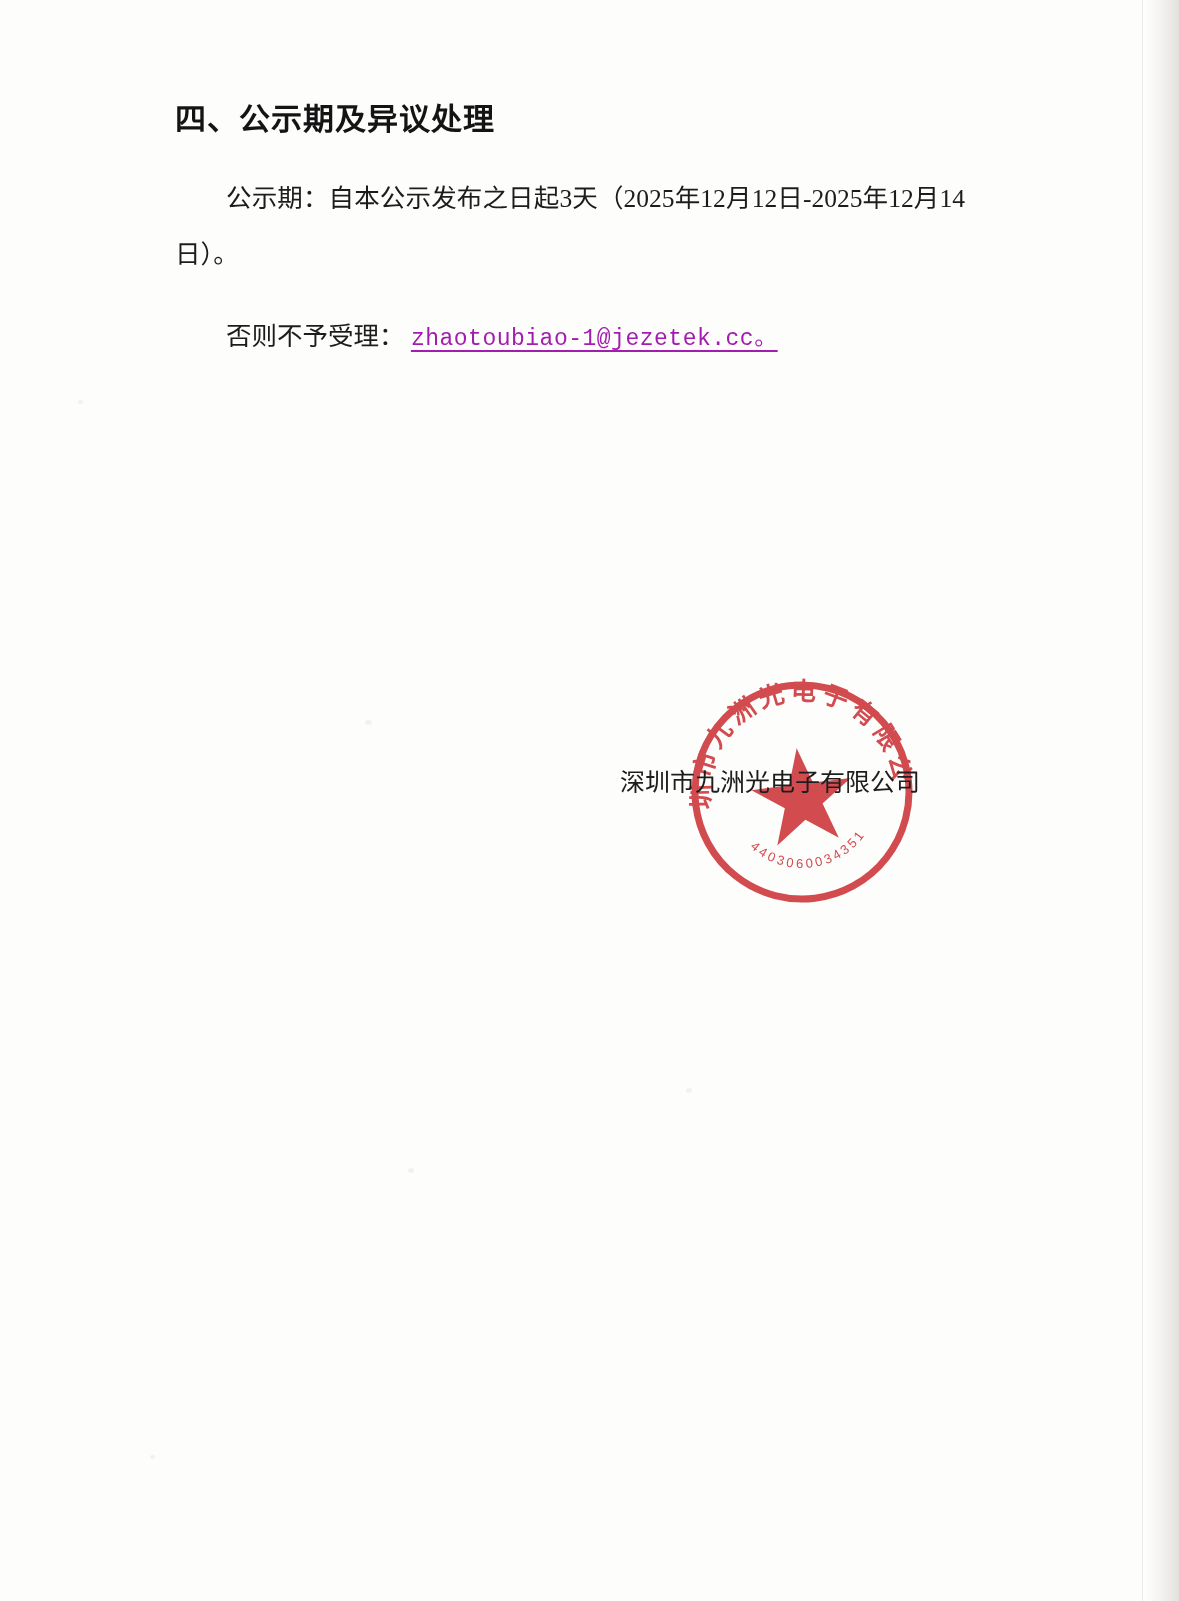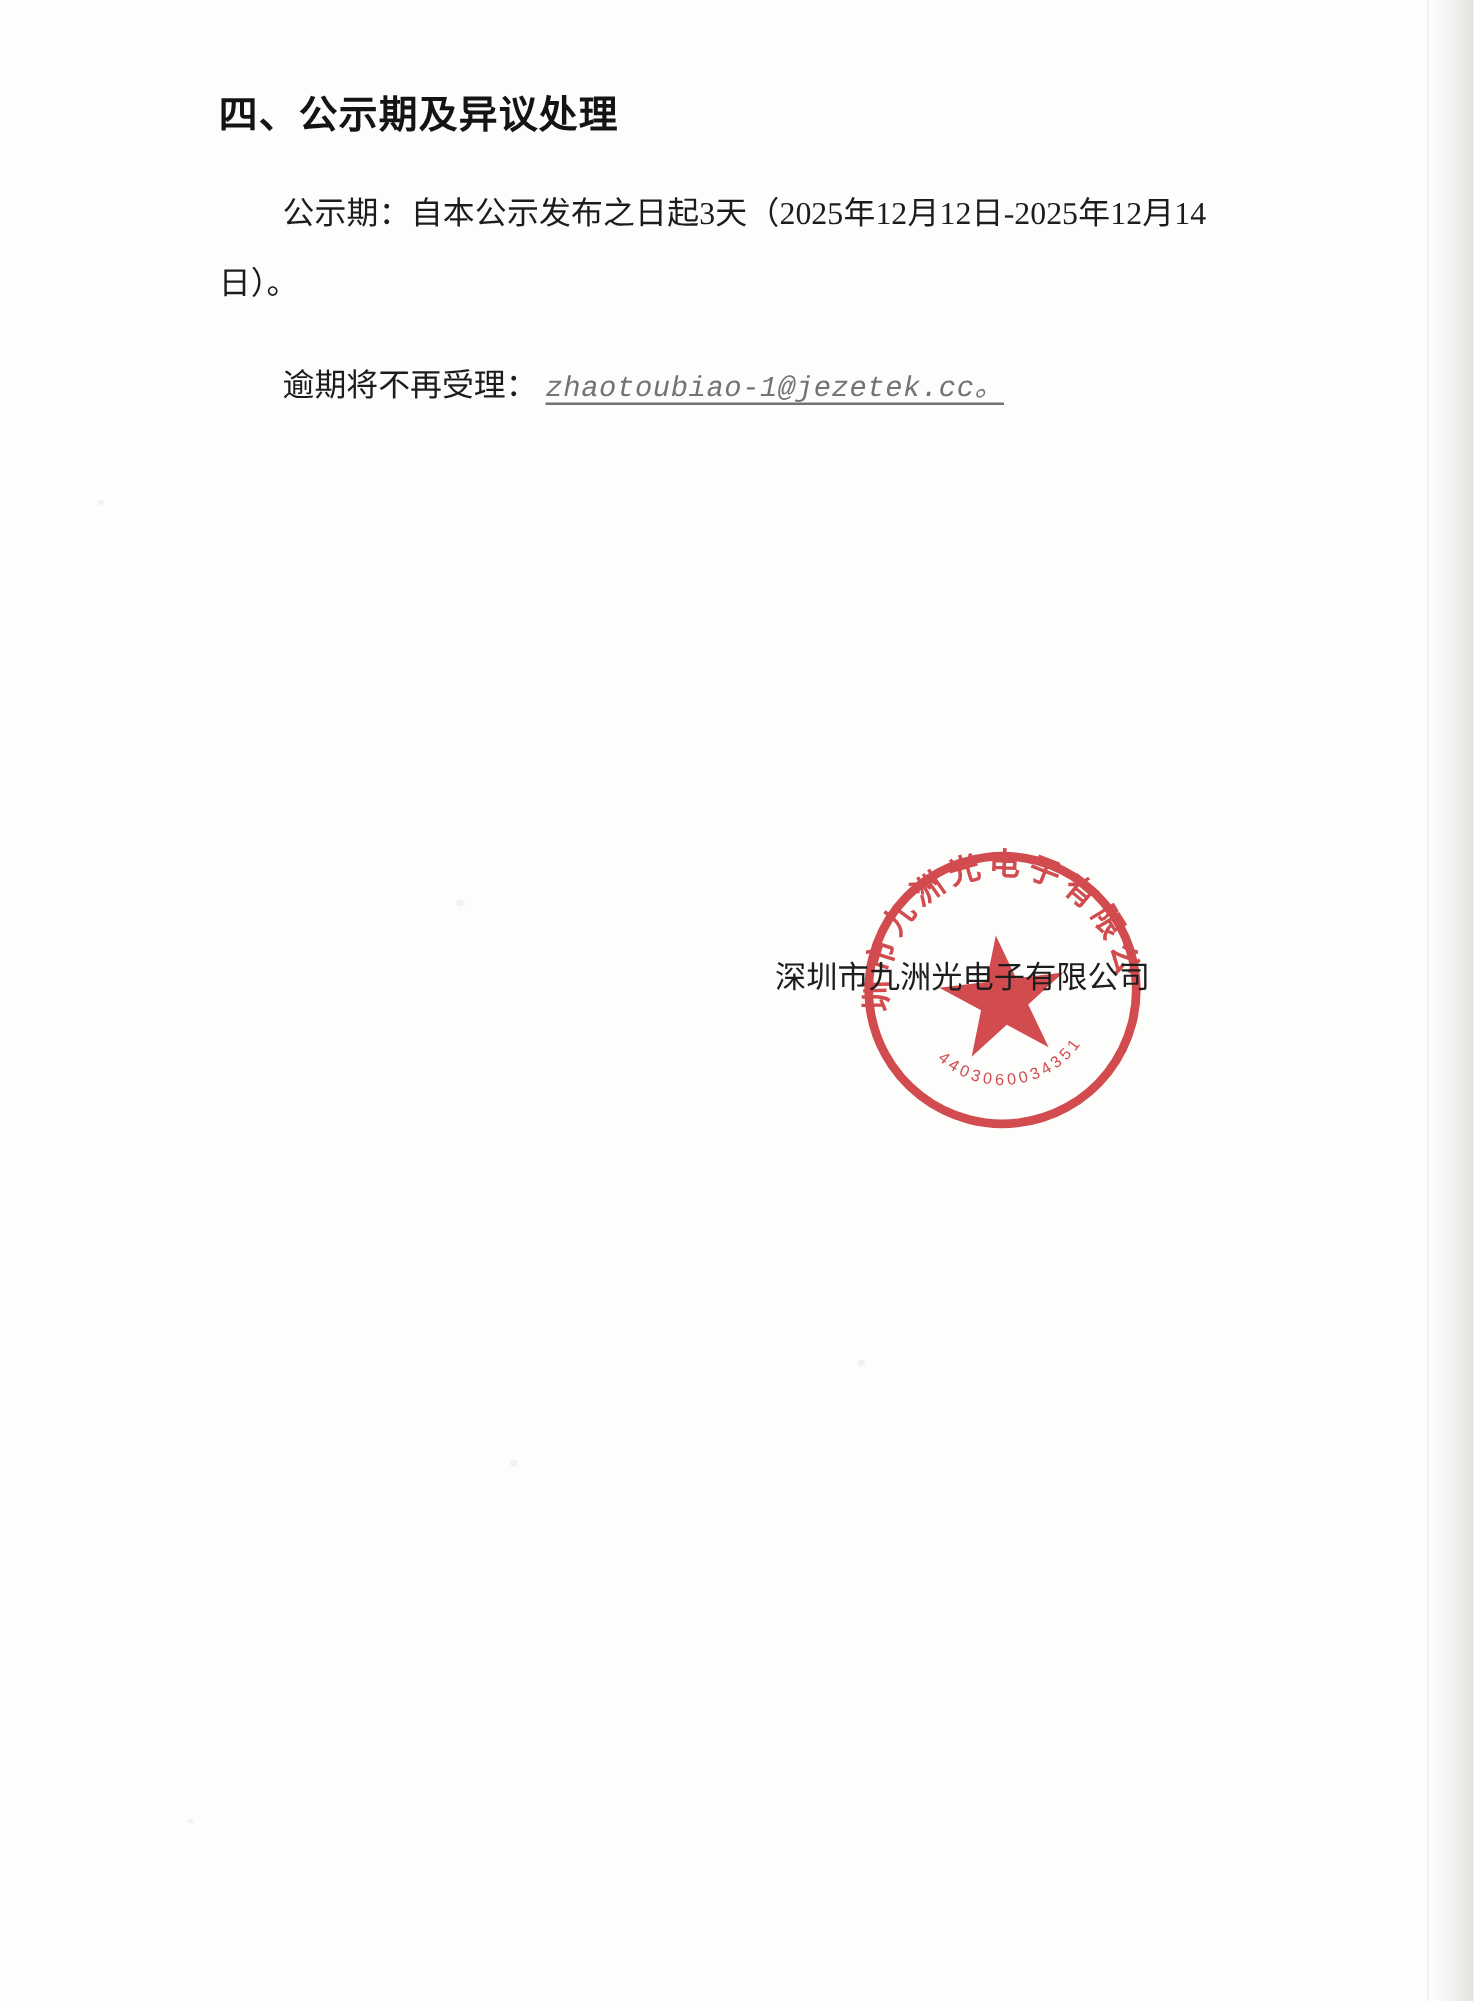--- a/index.html
+++ b/index.html
@@ -36,21 +36,21 @@
     opacity: .55;
   }
   .content {
     position: absolute;
     left: 175px;
     top: 0;
     width: 790px;
   }
   .heading {
     margin: 0;
-    padding-top: 66px;
+    padding-top: 94px;
     font-size: 31px;
     font-weight: bold;
     letter-spacing: 1px;
     font-family: "Liberation Sans", "DejaVu Sans", sans-serif;
     color: #141414;
   }
   .para {
     margin: 0;
     font-size: 25.5px;
     line-height: 56px;
@@ -69,22 +69,21 @@
   }
   .p-email {
     margin-top: 26px;
   }
   .email-link {
     font-family: "Liberation Mono", "DejaVu Sans Mono", monospace;
     font-size: 23px;
     letter-spacing: .5px;
     text-decoration: underline;
     text-underline-offset: 5px;
-    color: #737373;
-    font-style: italic;
+    color: #a21caf;
   }
   
   .signature {
     position: absolute;
     left: 620px;
     top: 762px;
     width: 330px;
     text-align: left;
   }
   .sig-company {
@@ -128,21 +127,21 @@
   <div class="scan-noise" style="left:150px; top:1455px; width:5px; height:4px;"></div>
 
   <div class="content">
 
     <h1 class="heading">四、公示期及异议处理</h1>
 
     <p class="para indent p-notice">公示期：自本公示发布之日起3天（2025年12月12日-2025年12月14日）。</p>
 
 
     <p class="para indent p-email">
-      <span>逾期将不再受理：</span>
+      <span>否则不予受理：</span>
       <span class="email-link">zhaotoubiao-1@jezetek.cc。</span>
     </p>
   </div>
 
   <div class="seal">
     <svg viewBox="0 0 240 240" xmlns="http://www.w3.org/2000/svg">
       <defs>
         <path id="sealArcTop" d="M 28,120 A 92,92 0 0 1 212,120"></path>
         <path id="sealArcBottom" d="M 44,120 A 76,76 0 0 0 196,120"></path>
       </defs>

